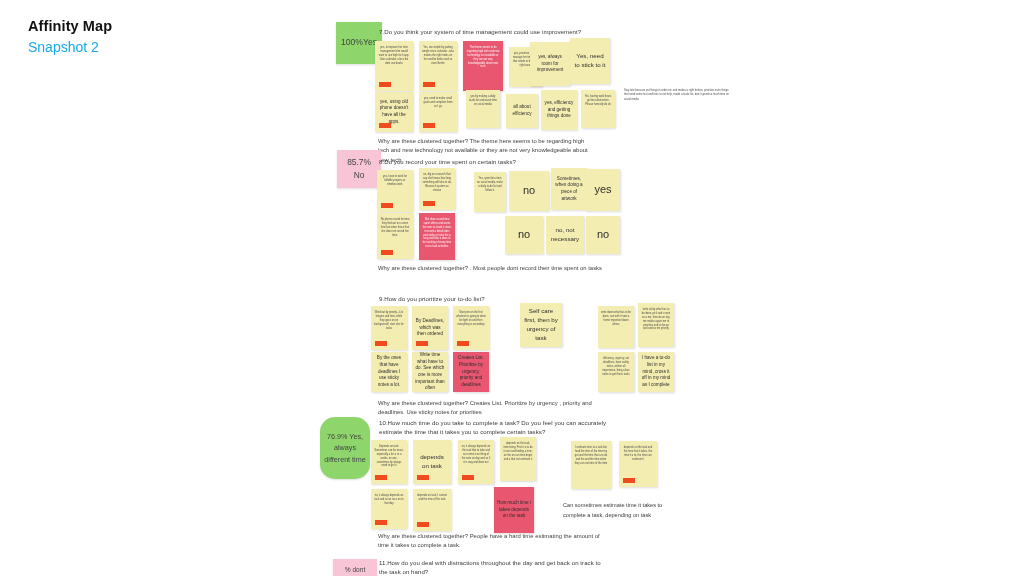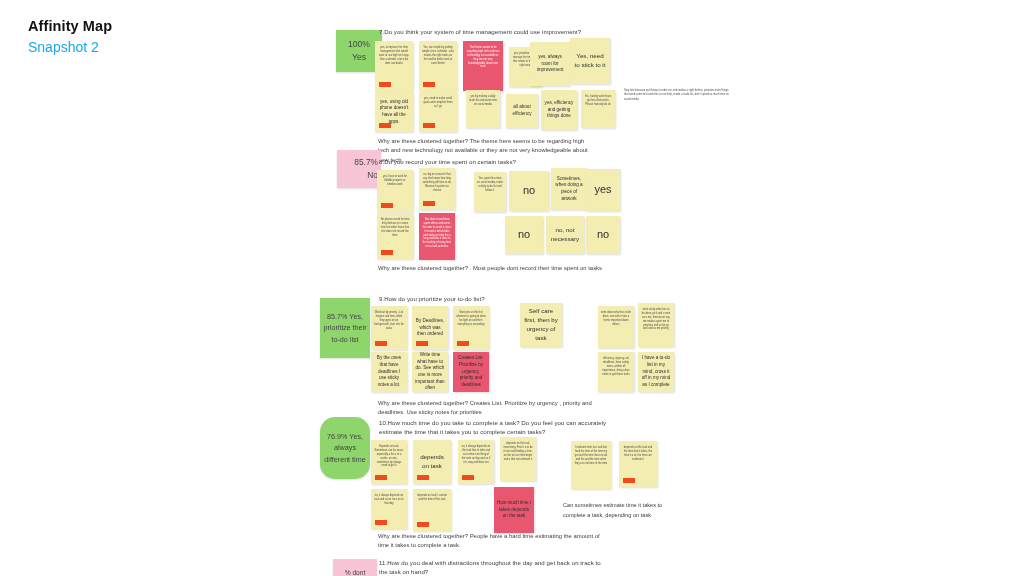--- a/index.html
+++ b/index.html
@@ -17,21 +17,21 @@
 
   
   .qtext{position:absolute;font-size:6.1px;color:#3a3a3a;line-height:1.55;letter-spacing:.05px;}
   .whytext{position:absolute;font-size:5.9px;color:#3f3f3f;line-height:1.6;}
 
   
   .stat{position:absolute;display:flex;align-items:center;justify-content:center;
     text-align:center;font-size:7.2px;color:#444;line-height:1.55;padding:3px;
     box-sizing:border-box;box-shadow:0 1px 2px rgba(0,0,0,.13);}
   .stat.green{background:#8ed66b;}
-  .stat.pink{background:#f7c5d6;align-items:flex-end;}
+  .stat.pink{background:#f7c5d6;}
   .stat.big{font-size:8.6px;}
 
   
   .note{position:absolute;box-sizing:border-box;overflow:hidden;
     box-shadow:1px 1px 2px rgba(0,0,0,.14);}
   .note.y{background:#f3edb2;}
   .note.p{background:#e8566f;}
   .note-txt{display:flex;align-items:center;justify-content:center;text-align:center;
     width:100%;height:100%;padding:3px;box-sizing:border-box;line-height:1.45;color:#2f2f2f;}
   .tiny{font-size:2.6px;color:#4a4a4a;line-height:1.5;align-items:flex-start;padding-top:5px;}
@@ -48,21 +48,21 @@
 </head>
 <body>
 
 <div class="board">
 
   <div class="hdr">
     <div class="hdr-title">Affinity Map</div>
     <div class="hdr-sub">Snapshot 2</div>
   </div>
 
-  <div class="stat green big" style="left:336px;top:22px;width:46px;height:42px;flex-direction:column;margin-top:8px;">
+  <div class="stat green big" style="left:336px;top:22px;width:46px;height:42px;flex-direction:row;">
     <div>100%</div>
     <div>Yes</div>
   </div>
 
   <div class="qtext" style="left:379px;top:27px;width:225px;">7.Do you think your system of time management could use improvement?</div>
 
   <div class="note y" style="left:375px;top:41px;width:38px;height:50px;">
     <div class="note-txt tiny">yes, to improve her time management she would want to use high tech app. Uses calendar a lot a but dont use books</div>
     <div class="tab"></div>
   </div>
@@ -148,24 +148,20 @@
   </div>
   <div class="note y" style="left:546px;top:216px;width:38px;height:38px;">
     <div class="note-txt md">no, not necessary</div>
   </div>
   <div class="note y" style="left:586px;top:216px;width:34px;height:38px;">
     <div class="note-txt xl">no</div>
   </div>
 
   <div class="whytext" style="left:378px;top:264px;width:230px;">Why are these clustered together? . Most people dont record their time spent on tasks</div>
 
-  <div class="stat green" style="left:320px;top:298px;width:50px;height:60px;flex-direction:column;">
-    <div>85.7% Yes,</div>
-    <div>prioritize their to-do list</div>
-  </div>
 
   <div class="qtext" style="left:379px;top:294px;width:225px;">9.How do you prioritize your to-do list?</div>
 
   <div class="note y" style="left:371px;top:306px;width:36px;height:44px;">
     <div class="note-txt tiny">Wind out by priority - List longest and time, while they goes on on background I start she for tasks</div>
     <div class="tab"></div>
   </div>
   <div class="note y" style="left:412px;top:306px;width:36px;height:44px;">
     <div class="note-txt sm">By Deadlines, which was then ordered</div>
     <div class="tab"></div>

